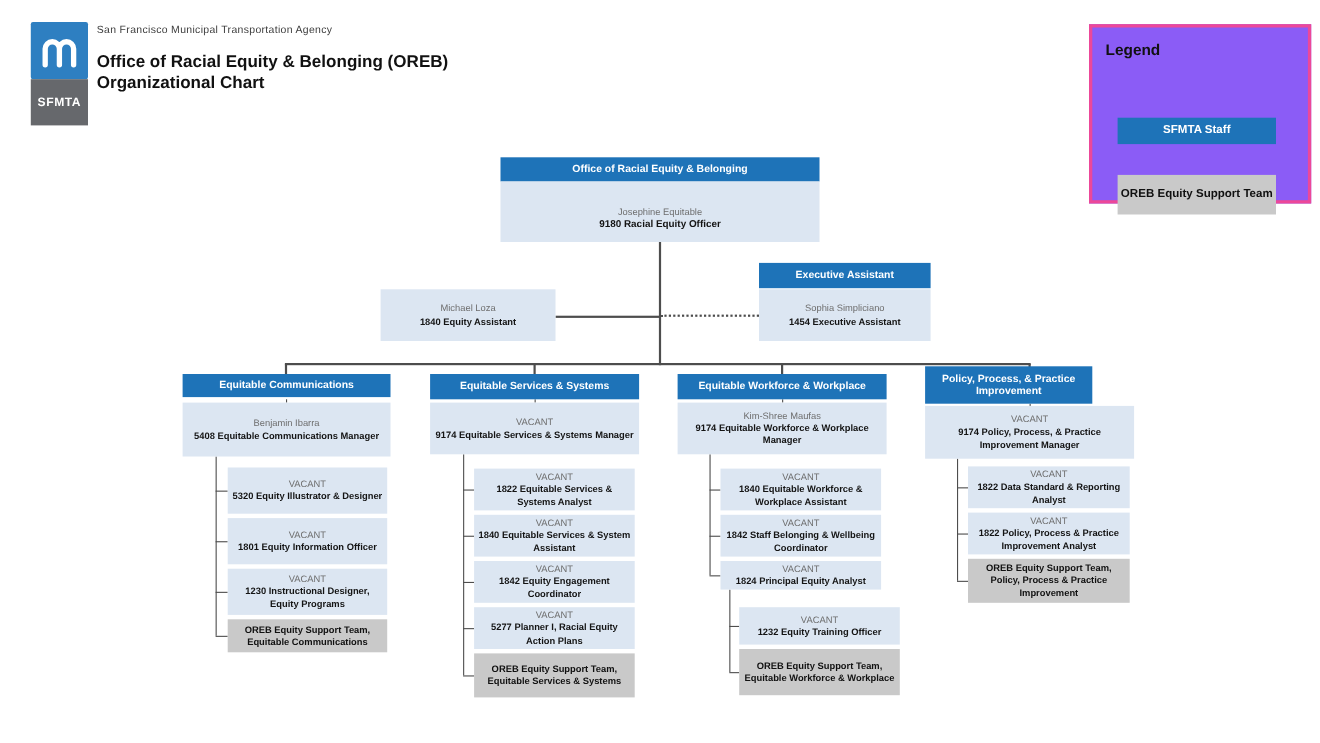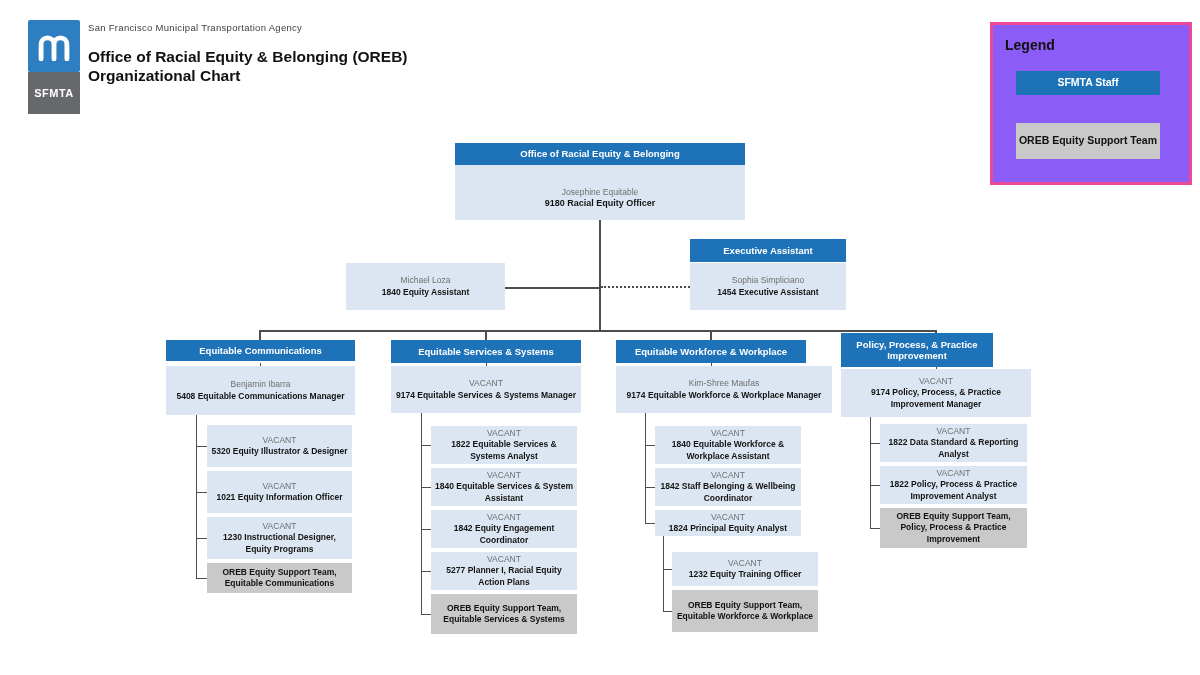--- a/index.html
+++ b/index.html
@@ -13,21 +13,21 @@
   .logo-gray{position:absolute;left:28px;top:72px;width:52px;height:42px;background:var(--logo-gray,#66686c);color:#fff;
              display:flex;align-items:center;justify-content:center;font-weight:bold;font-size:11px;letter-spacing:.5px;}
   .brand-text{position:absolute;left:88px;top:22px;line-height:1.25;}
   .brand-agency{font-size:9.5px;color:#3d3d3d;letter-spacing:.3px;}
   .brand-title{font-size:15.5px;font-weight:bold;color:#111;margin-top:14px;line-height:1.22;}
 
   
   .legend{position:absolute;left:990px;top:22px;width:196px;height:157px;border:3px solid #ec4899;background:#8b5cf6;}
   .legend-title{position:absolute;left:12px;top:12px;font-size:14px;font-weight:bold;color:#111;}
   .legend-swatch{position:absolute;left:23px;width:144px;display:flex;align-items:center;justify-content:center;
-                 text-align:center;font-weight:bold;font-size:10.5px;line-height:1.25;}
+                 text-align:center;font-weight:bold;font-size:10.5px;line-height:1.25;margin-top:36px;}
   .legend-staff{top:46px;height:24px;background:var(--header-blue,#1e73b8);color:#fff;}
   .legend-support{top:98px;height:36px;background:var(--support-gray,#c9c9c9);color:#111;}
 
   
   .hdr{position:absolute;background:var(--header-blue,#1e73b8);color:#fff;font-weight:bold;font-size:9.5px;
        display:flex;align-items:center;justify-content:center;text-align:center;line-height:1.2;padding:0 4px;box-sizing:border-box;}
   .bod{position:absolute;background:var(--body-blue,#dce6f2);display:flex;flex-direction:column;align-items:center;justify-content:center;
        text-align:center;font-size:8.5px;line-height:1.3;padding:2px 4px;box-sizing:border-box;}
   .sup{position:absolute;background:var(--support-gray,#c9c9c9);display:flex;align-items:center;justify-content:center;
        text-align:center;font-size:8.5px;font-weight:bold;color:#111;line-height:1.3;padding:2px 4px;box-sizing:border-box;}
@@ -117,21 +117,21 @@
   <div class="bod" style="left:166px;top:366px;width:189px;height:49px;">
     <div class="nm">Benjamin Ibarra</div>
     <div class="tt">5408 Equitable Communications Manager</div>
   </div>
   <div class="bod" style="left:207px;top:425px;width:145px;height:42px;">
     <div class="nm">VACANT</div>
     <div class="tt">5320 Equity Illustrator &amp; Designer</div>
   </div>
   <div class="bod" style="left:207px;top:471px;width:145px;height:42px;">
     <div class="nm">VACANT</div>
-    <div class="tt">1021 Equity Information Officer</div>
+    <div class="tt">1801 Equity Information Officer</div>
   </div>
   <div class="bod" style="left:207px;top:517px;width:145px;height:42px;">
     <div class="nm">VACANT</div>
     <div class="tt">1230 Instructional Designer, Equity Programs</div>
   </div>
   <div class="sup" style="left:207px;top:563px;width:145px;height:30px;">OREB Equity Support Team, Equitable Communications</div>
 
   <div class="hdr" style="left:391px;top:340px;width:190px;height:23px;">Equitable Services &amp; Systems</div>
   <div class="bod" style="left:391px;top:366px;width:190px;height:47px;">
     <div class="nm">VACANT</div>
@@ -149,21 +149,21 @@
     <div class="nm">VACANT</div>
     <div class="tt">1842 Equity Engagement Coordinator</div>
   </div>
   <div class="bod" style="left:431px;top:552px;width:146px;height:38px;">
     <div class="nm">VACANT</div>
     <div class="tt">5277 Planner I, Racial Equity Action Plans</div>
   </div>
   <div class="sup" style="left:431px;top:594px;width:146px;height:40px;">OREB Equity Support Team, Equitable Services &amp; Systems</div>
 
   <div class="hdr" style="left:616px;top:340px;width:190px;height:23px;">Equitable Workforce &amp; Workplace</div>
-  <div class="bod" style="left:616px;top:366px;width:216px;height:47px;">
+  <div class="bod" style="left:616px;top:366px;width:190px;height:47px;">
     <div class="nm">Kim-Shree Maufas</div>
     <div class="tt">9174 Equitable Workforce &amp; Workplace Manager</div>
   </div>
   <div class="bod" style="left:655px;top:426px;width:146px;height:38px;">
     <div class="nm">VACANT</div>
     <div class="tt">1840 Equitable Workforce &amp; Workplace Assistant</div>
   </div>
   <div class="bod" style="left:655px;top:468px;width:146px;height:38px;">
     <div class="nm">VACANT</div>
     <div class="tt">1842 Staff Belonging &amp; Wellbeing Coordinator</div>

